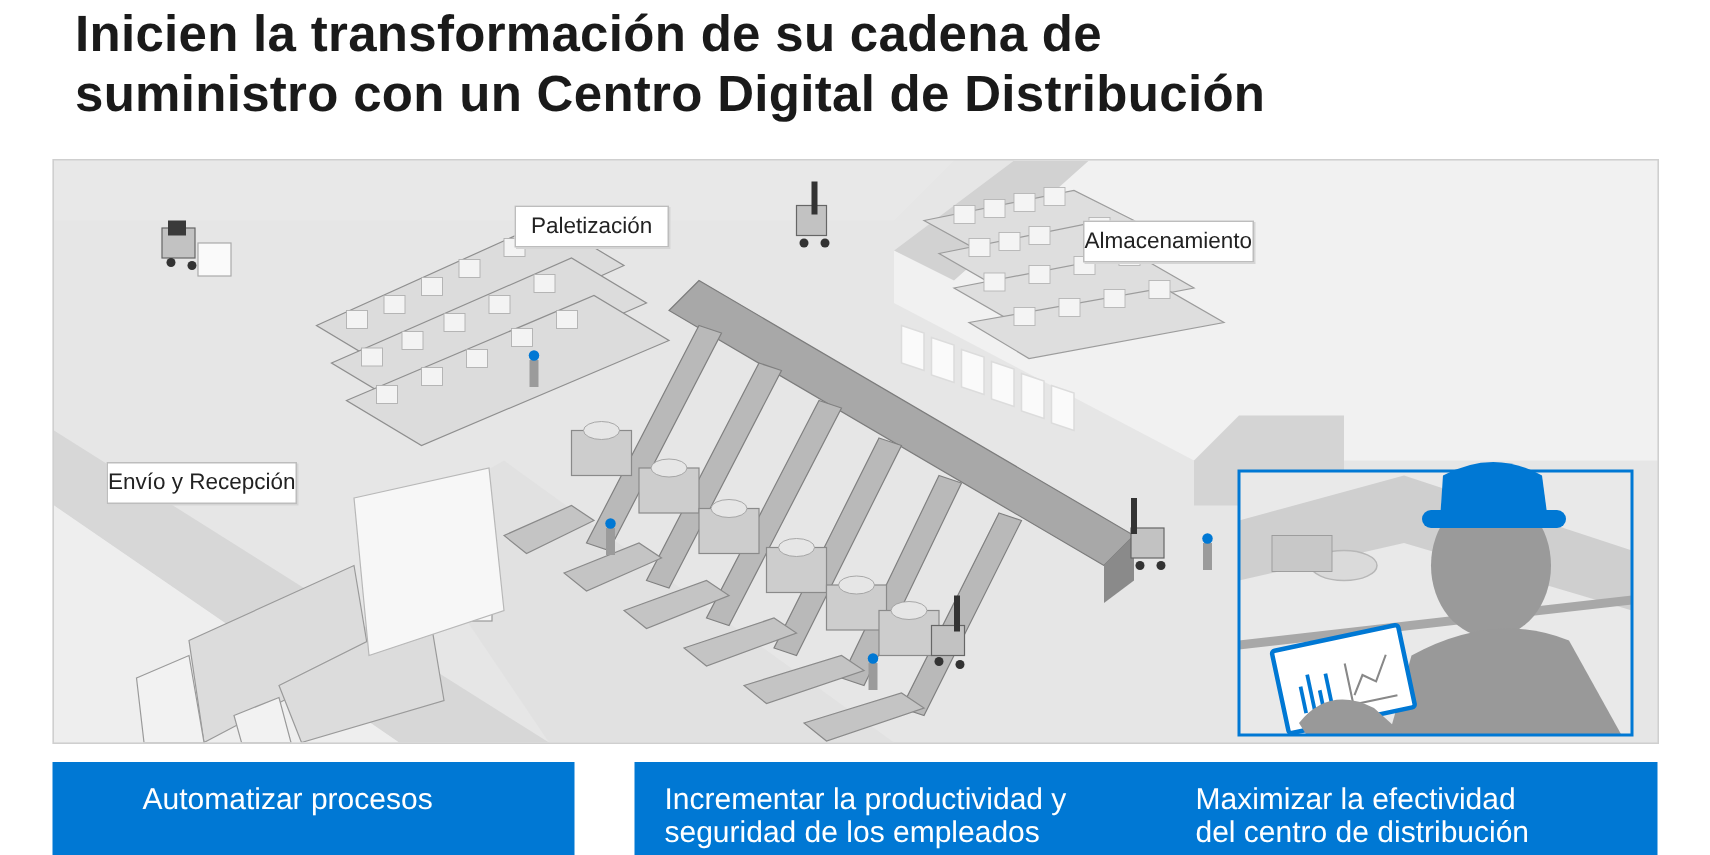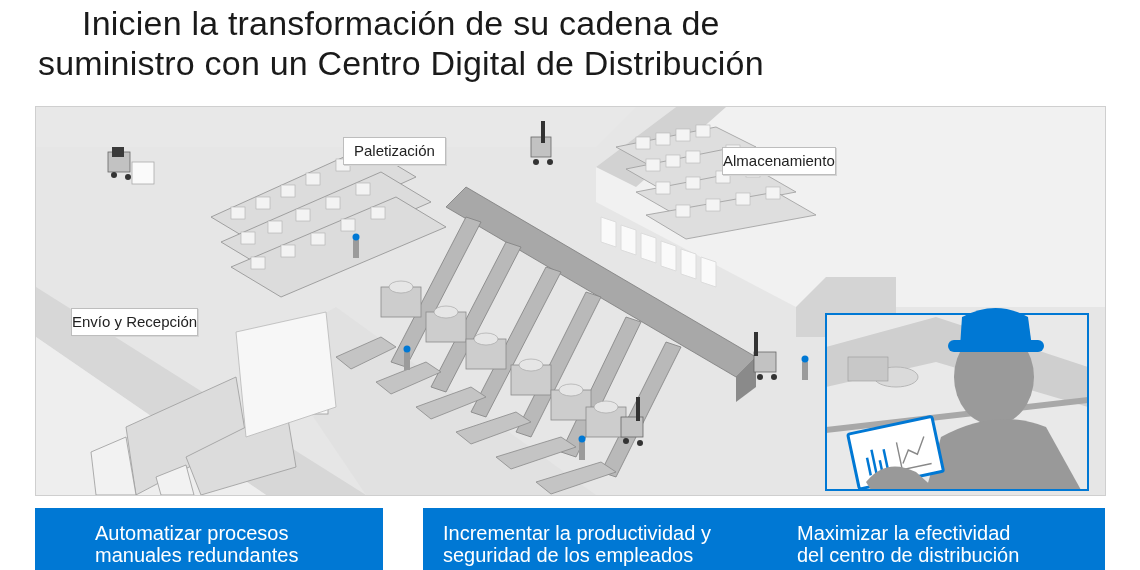--- a/index.html
+++ b/index.html
@@ -1,17 +1,17 @@
 <!DOCTYPE html>
 <html><head>
 <meta charset="utf-8">
 <style>
   html,body{margin:0;padding:0;background:#fff;}
   body{width:1140px;height:570px;position:relative;overflow:hidden;font-family:"Liberation Sans","DejaVu Sans",sans-serif;}
-  .title{position:absolute;left:38px;top:3px;font-size:34px;line-height:40px;color:#1a1a1a;font-weight:normal;letter-spacing:0.2px;text-align:center;}
+  .title{position:absolute;left:50px;top:3px;font-size:34px;line-height:40px;color:#1a1a1a;font-weight:bold;letter-spacing:0.2px;}
   .frame{position:absolute;left:35px;top:106px;width:1069px;height:388px;border:1px solid #cfcfcf;background:#e6e6e6;overflow:hidden;}
   .frame svg{position:absolute;left:0;top:0;}
   .label{position:absolute;background:#fff;border:1px solid #bdbdbd;font-size:15px;color:#222;padding:0 10px;height:26px;line-height:26px;white-space:nowrap;box-shadow:1px 1px 0 #d5d5d5;}
   .cards{position:absolute;left:35px;top:508px;width:1070px;height:74px;}
   .card{position:absolute;top:0;height:62px;background:#0078d4;color:#fff;font-size:20px;line-height:22px;box-sizing:border-box;padding-top:14px;}
   .card span{display:block;}
 </style>
 </head>
 <body>
 
@@ -214,21 +214,20 @@
   </svg>
 
   <div class="label" style="left:307px;top:30px;">Paletización</div>
   <div class="label" style="left:686px;top:40px;padding:0 0;">Almacenamiento</div>
   <div class="label" style="left:35px;top:201px;padding:0 0;">Envío y Recepción</div>
 </div>
 
 <div class="cards">
   <div class="card" style="left:0;width:348px;padding-left:60px;">
     <span>Automatizar procesos</span>
-    <span>manuales redundantes</span>
   </div>
   <div class="card" style="left:363px;width:345px;padding-left:20px;margin-left:25px;">
     <span>Incrementar la productividad y</span>
     <span>seguridad de los empleados</span>
   </div>
   <div class="card" style="left:722px;width:348px;padding-left:40px;">
     <span>Maximizar la efectividad</span>
     <span>del centro de distribución</span>
   </div>
 </div>

